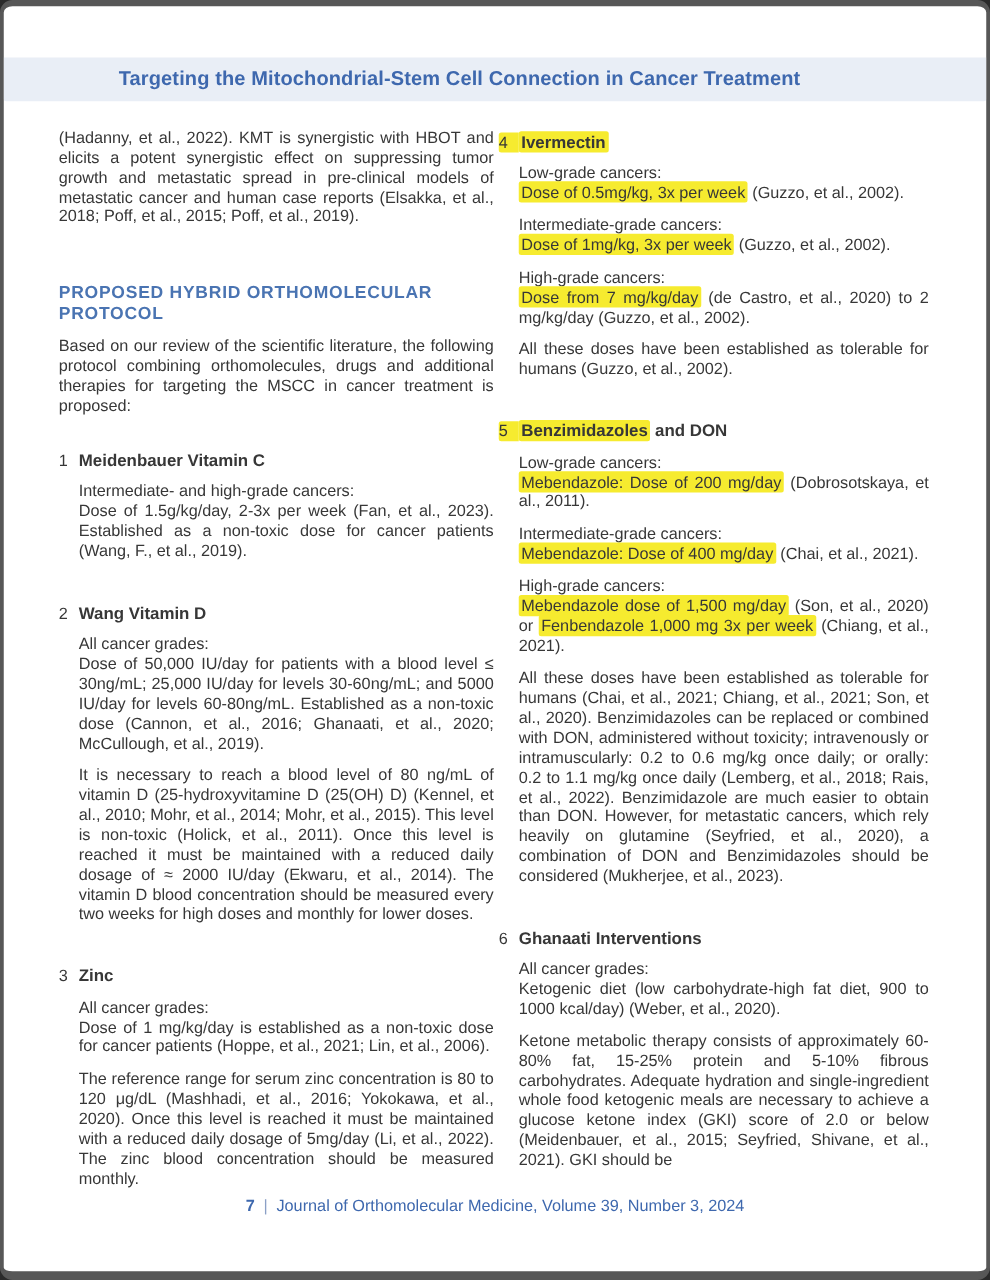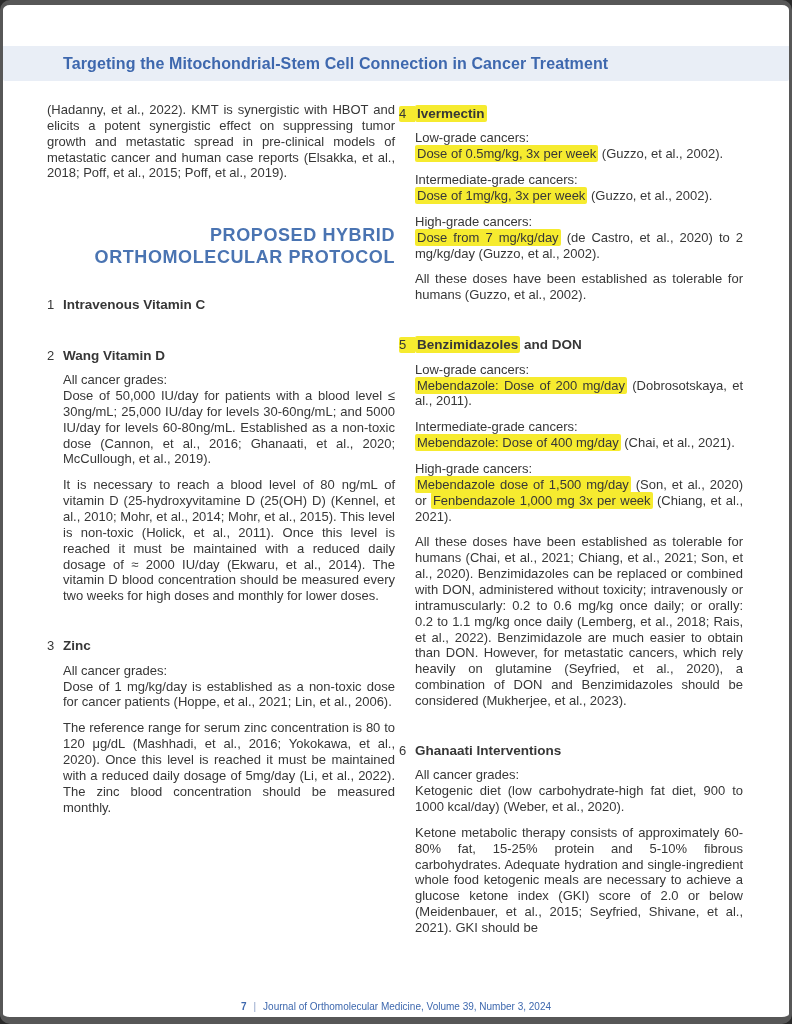--- a/index.html
+++ b/index.html
@@ -20,21 +20,21 @@
     border:3px solid var(--frame);
     border-top-width:5px;border-bottom-width:7px;
     border-radius:10px;
     overflow:hidden;
   }
   .title-band{
     margin-top:41px;
     background:var(--band-bg);
     height:35px;
     display:flex;align-items:center;
-    padding-left:60px;
+    padding-left:92px;
     border-radius:0 0 2px 2px;
   }
   .page-title{
     color:var(--title-blue);
     font-weight:700;
     font-size:16px;
     letter-spacing:0.1px;
   }
   .content{
     display:flex;
@@ -48,23 +48,22 @@
   .col-right{width:344px;}
   .para{
     margin:10px 0 0 0;
     text-align:justify;
   }
   .para:first-child{margin-top:0;}
   .section-heading{
     margin-top:44px;
     color:var(--heading-blue);
     font-weight:700;
-    font-size:18px;
+    font-size:14px;
     letter-spacing:0.6px;
-    text-align:right;
   }
   .section-intro{margin-top:10px;}
   .items .item{margin-top:34px;}
   .items .item:first-child{margin-top:28px;}
   .col-right .items .item:first-child{margin-top:4px;}
   .item-head{
     display:flex;
     align-items:baseline;
     margin-bottom:8px;
   }
@@ -86,49 +85,55 @@
     background:var(--highlight-yellow);
     padding:1px 2px;
     border-radius:2px;
     box-decoration-break:clone;
     margin-top:27px;
     -webkit-box-decoration-break:clone;
   }
   .footer{
     position:absolute;
     left:0;right:0;
-    top:996px;
+    top:952px;
     text-align:center;
     color:var(--footer-blue);
-    font-size:10px;
+    font-size:13px;
   }
   .footer .page-num{font-weight:700;}
   .footer .sep{padding:0 7px;color:#8ba0c6;}
 </style>
 </head>
 <body>
 
 <div class="frame">
 
   <div class="title-band">
     <span class="page-title">Targeting the Mitochondrial-Stem Cell Connection in Cancer Treatment</span>
   </div>
 
   <div class="content">
 
     <div class="col">
       <div class="intro">
           <p class="para"><span>(Hadanny, et al., 2022). KMT is synergistic with HBOT and elicits a potent synergistic effect on suppressing tumor growth and metastatic spread in pre-clinical models of metastatic cancer and human case reports (Elsakka, et al., 2018; Poff, et al., 2015; Poff, et al., 2019).</span></p>
         </div>
       <div class="section-heading">PROPOSED HYBRID ORTHOMOLECULAR PROTOCOL</div>
+      <div class="section-intro">
+          <p class="para"><span>Based on our review of the scientific literature, the following protocol combining orthomolecules, drugs and additional therapies for targeting the MSCC in cancer treatment is proposed:</span></p>
+        </div>
       <div class="items">
           <div class="item">
             <div class="item-head">
               <span class="item-num">1</span>
-              <span class="item-title"><span>Intravenous Vitamin C</span></span>
+              <span class="item-title"><span>Meidenbauer Vitamin C</span></span>
+            </div>
+            <div class="item-body">
+              <p class="para"><span>Intermediate- and high-grade cancers:</span><br><span>Dose of 1.5g/kg/day, 2-3x per week (Fan, et al., 2023). Established as a non-toxic dose for cancer patients (Wang, F., et al., 2019).</span></p>
             </div>
           </div>
           <div class="item">
             <div class="item-head">
               <span class="item-num">2</span>
               <span class="item-title"><span>Wang Vitamin D</span></span>
             </div>
             <div class="item-body">
               <p class="para"><span>All cancer grades:</span><br><span>Dose of 50,000 IU/day for patients with a blood level ≤ 30ng/mL; 25,000 IU/day for levels 30-60ng/mL; and 5000 IU/day for levels 60-80ng/mL. Established as a non-toxic dose (Cannon, et al., 2016; Ghanaati, et al., 2020; McCullough, et al., 2019).</span></p>
               <p class="para"><span>It is necessary to reach a blood level of 80 ng/mL of vitamin D (25-hydroxyvitamine D (25(OH) D) (Kennel, et al., 2010; Mohr, et al., 2014; Mohr, et al., 2015). This level is non-toxic (Holick, et al., 2011). Once this level is reached it must be maintained with a reduced daily dosage of ≈ 2000 IU/day (Ekwaru, et al., 2014). The vitamin D blood concentration should be measured every two weeks for high doses and monthly for lower doses.</span></p>

